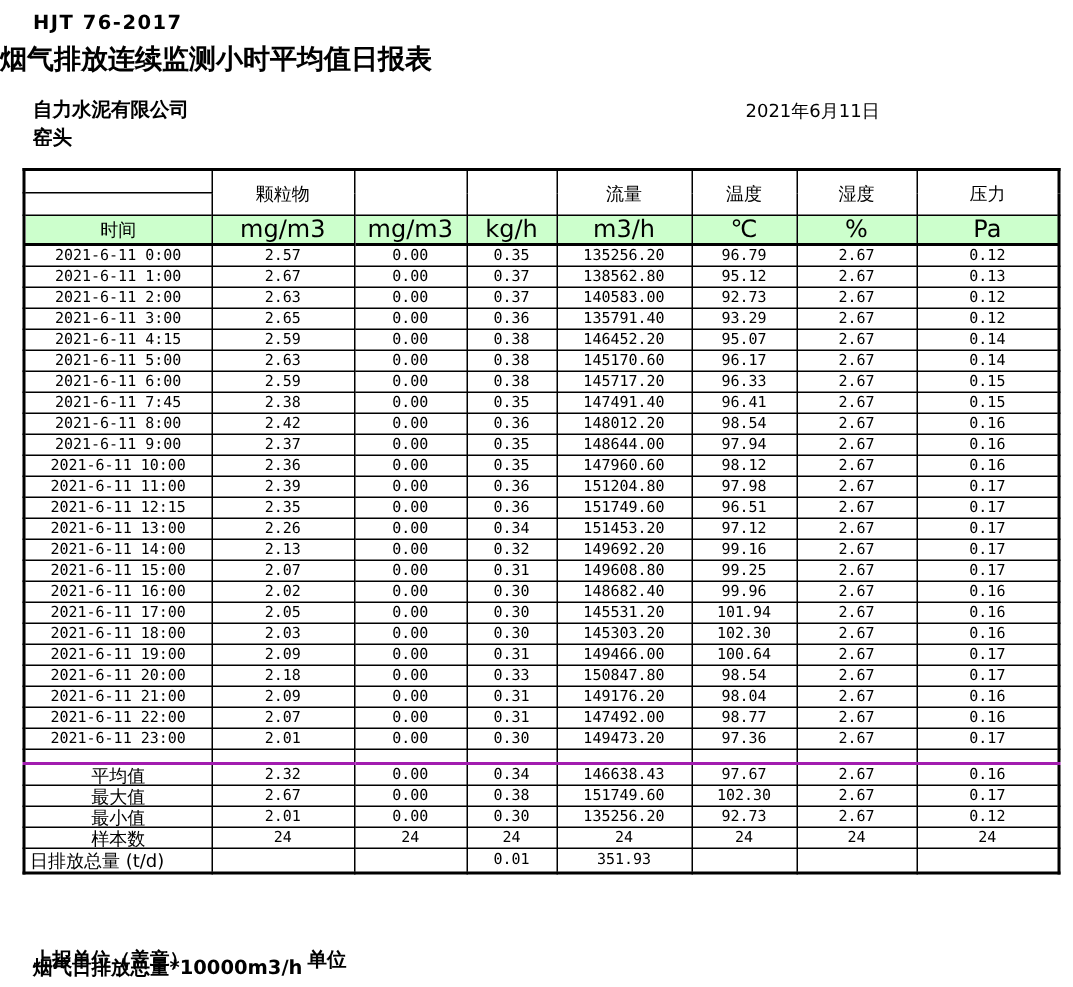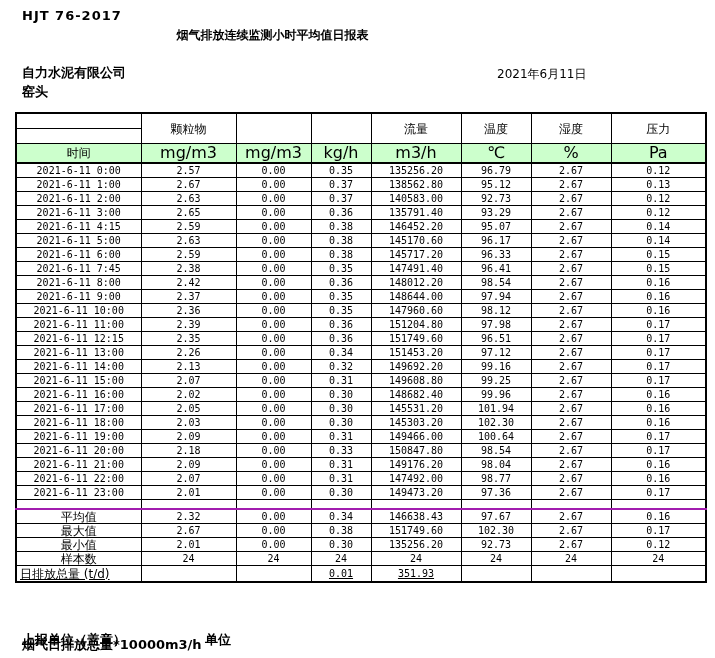--- a/index.html
+++ b/index.html
@@ -3,21 +3,21 @@
 <meta charset="utf-8">
 <style>
   html,body { margin:0; padding:0; }
   body {
     width:715px; height:658px; background:#ffffff; color:#000;
     font-family:"DejaVu Sans","Liberation Sans",sans-serif;
     position:relative; overflow:hidden;
   }
   .abs { position:absolute; white-space:nowrap; }
   .std-code   { left:22px;  top:8px;  font-size:13px; font-weight:bold; letter-spacing:1px; }
-  .title      { left:0;     top:27px; width:545px; text-align:center; font-size:12px; font-weight:bold; }
+  .title      { left:0;     top:27px; width:545px; text-align:left; font-size:18px; font-weight:bold; }
   .company    { left:22px;  top:64px; font-size:13px; font-weight:bold; }
   .date       { left:497px; top:66px; font-size:12px;text-align:right; }
   .location   { left:22px;  top:83px; font-size:13px; font-weight:bold; }
 
   table.report {
     position:absolute; left:15px; top:112px; width:690px;
     border-collapse:collapse; table-layout:fixed;
     border:2px solid #000;
   }
   table.report td {
@@ -31,21 +31,21 @@
     height:18px; font-size:16px;
     background:var(--hdr-green); border-bottom:2px solid #000;
   }
   tr.units td.time-h { font-size:12px; }
   tr.data-row td  { height:13px; font-size:10px; font-family:"DejaVu Sans Mono","DejaVu Sans",monospace; }
   tr.data-row td.t-cell { font-family:"DejaVu Sans Mono","DejaVu Sans",monospace; }
   tr.spacer-row td { height:8px; }
   tr.summary-row td { height:13px; font-size:10px; font-family:"DejaVu Sans Mono","DejaVu Sans",monospace; }
   tr.summary-row td.s-label { font-size:12px; font-family:"DejaVu Sans","Liberation Sans",sans-serif; }
   tr.summary-first td { border-top:2px solid #a21caf; }
-  tr.summary-last td { height:15px;text-decoration:underline; }
+  tr.summary-last td { height:15px; }
   tr.summary-last td.s-label { text-align:left; padding-left:3px; }
 
   .foot-note   { left:22px;  top:612px; font-size:13px; font-weight:bold;margin-top:24px; }
   .foot-report { left:22px;  top:631px; font-size:13px; font-weight:bold; }
   .foot-unit   { left:205px; top:631px; font-size:13px; font-weight:bold; }
 </style>
 </head>
 <body>
 
 <div class="abs std-code">HJT 76-2017</div>

